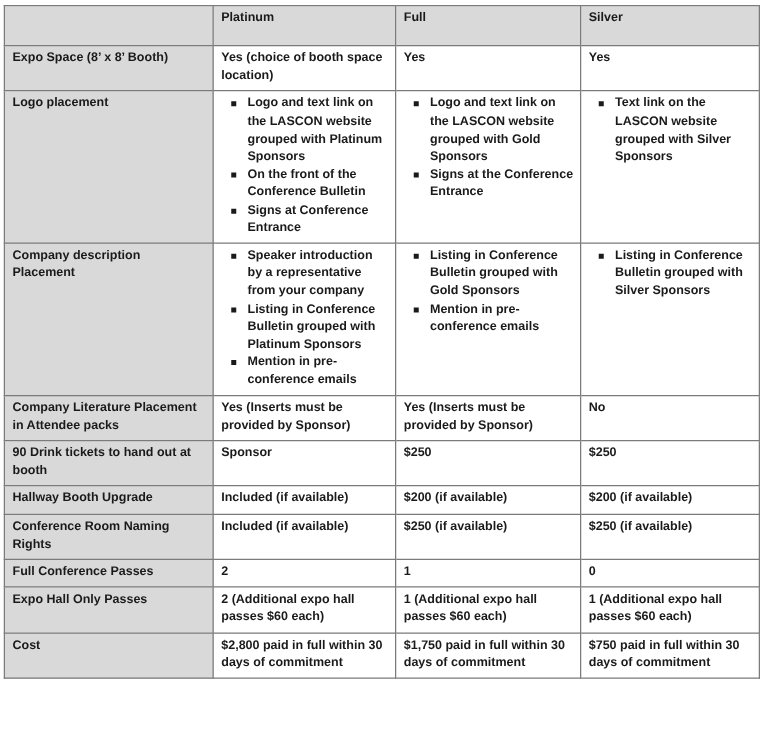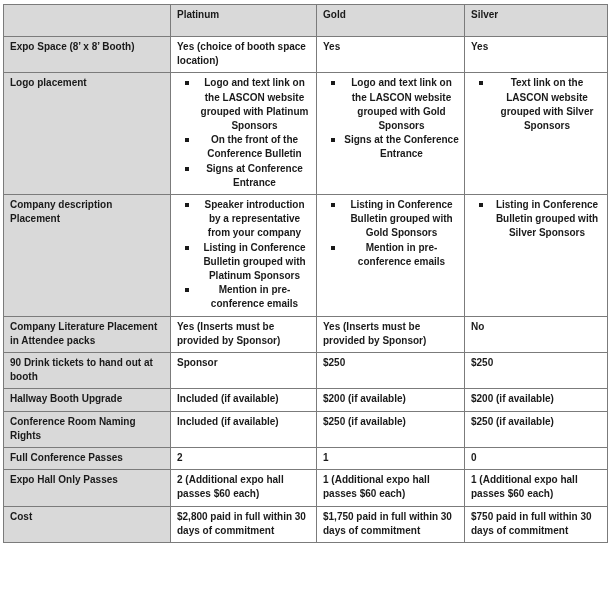--- a/index.html
+++ b/index.html
@@ -59,21 +59,20 @@
 
   ul.bullets {
     margin: 0;
     padding: 0 0 0 21px;
     list-style: none;
   }
   ul.bullets li {
     position: relative;
     margin: 0 0 0 0;
     padding: 0;
-    text-align: center;
   }
   ul.bullets li::before {
     content: "";
     position: absolute;
     left: -13px;
     top: 5px;
     width: 4px;
     height: 4px;
     background: #1a1a1a;
   }
@@ -85,21 +84,21 @@
   <colgroup>
     <col class="c-label">
     <col class="c-plat">
     <col class="c-gold">
     <col class="c-silv">
   </colgroup>
   <tbody>
     <tr class="header-row">
       <td class="corner-cell"></td>
       <td>Platinum</td>
-      <td>Gold</td>
+      <td>Full</td>
       <td>Silver</td>
     </tr>
   <tr>
         <td class="label-cell">Expo Space (8’ x 8’ Booth)</td>
         <td class="value-cell"><span>Yes (choice of booth space location)</span></td>
         <td class="value-cell"><span>Yes</span></td>
         <td class="value-cell"><span>Yes</span></td>
       </tr>
       <tr>
         <td class="label-cell">Logo placement</td>

